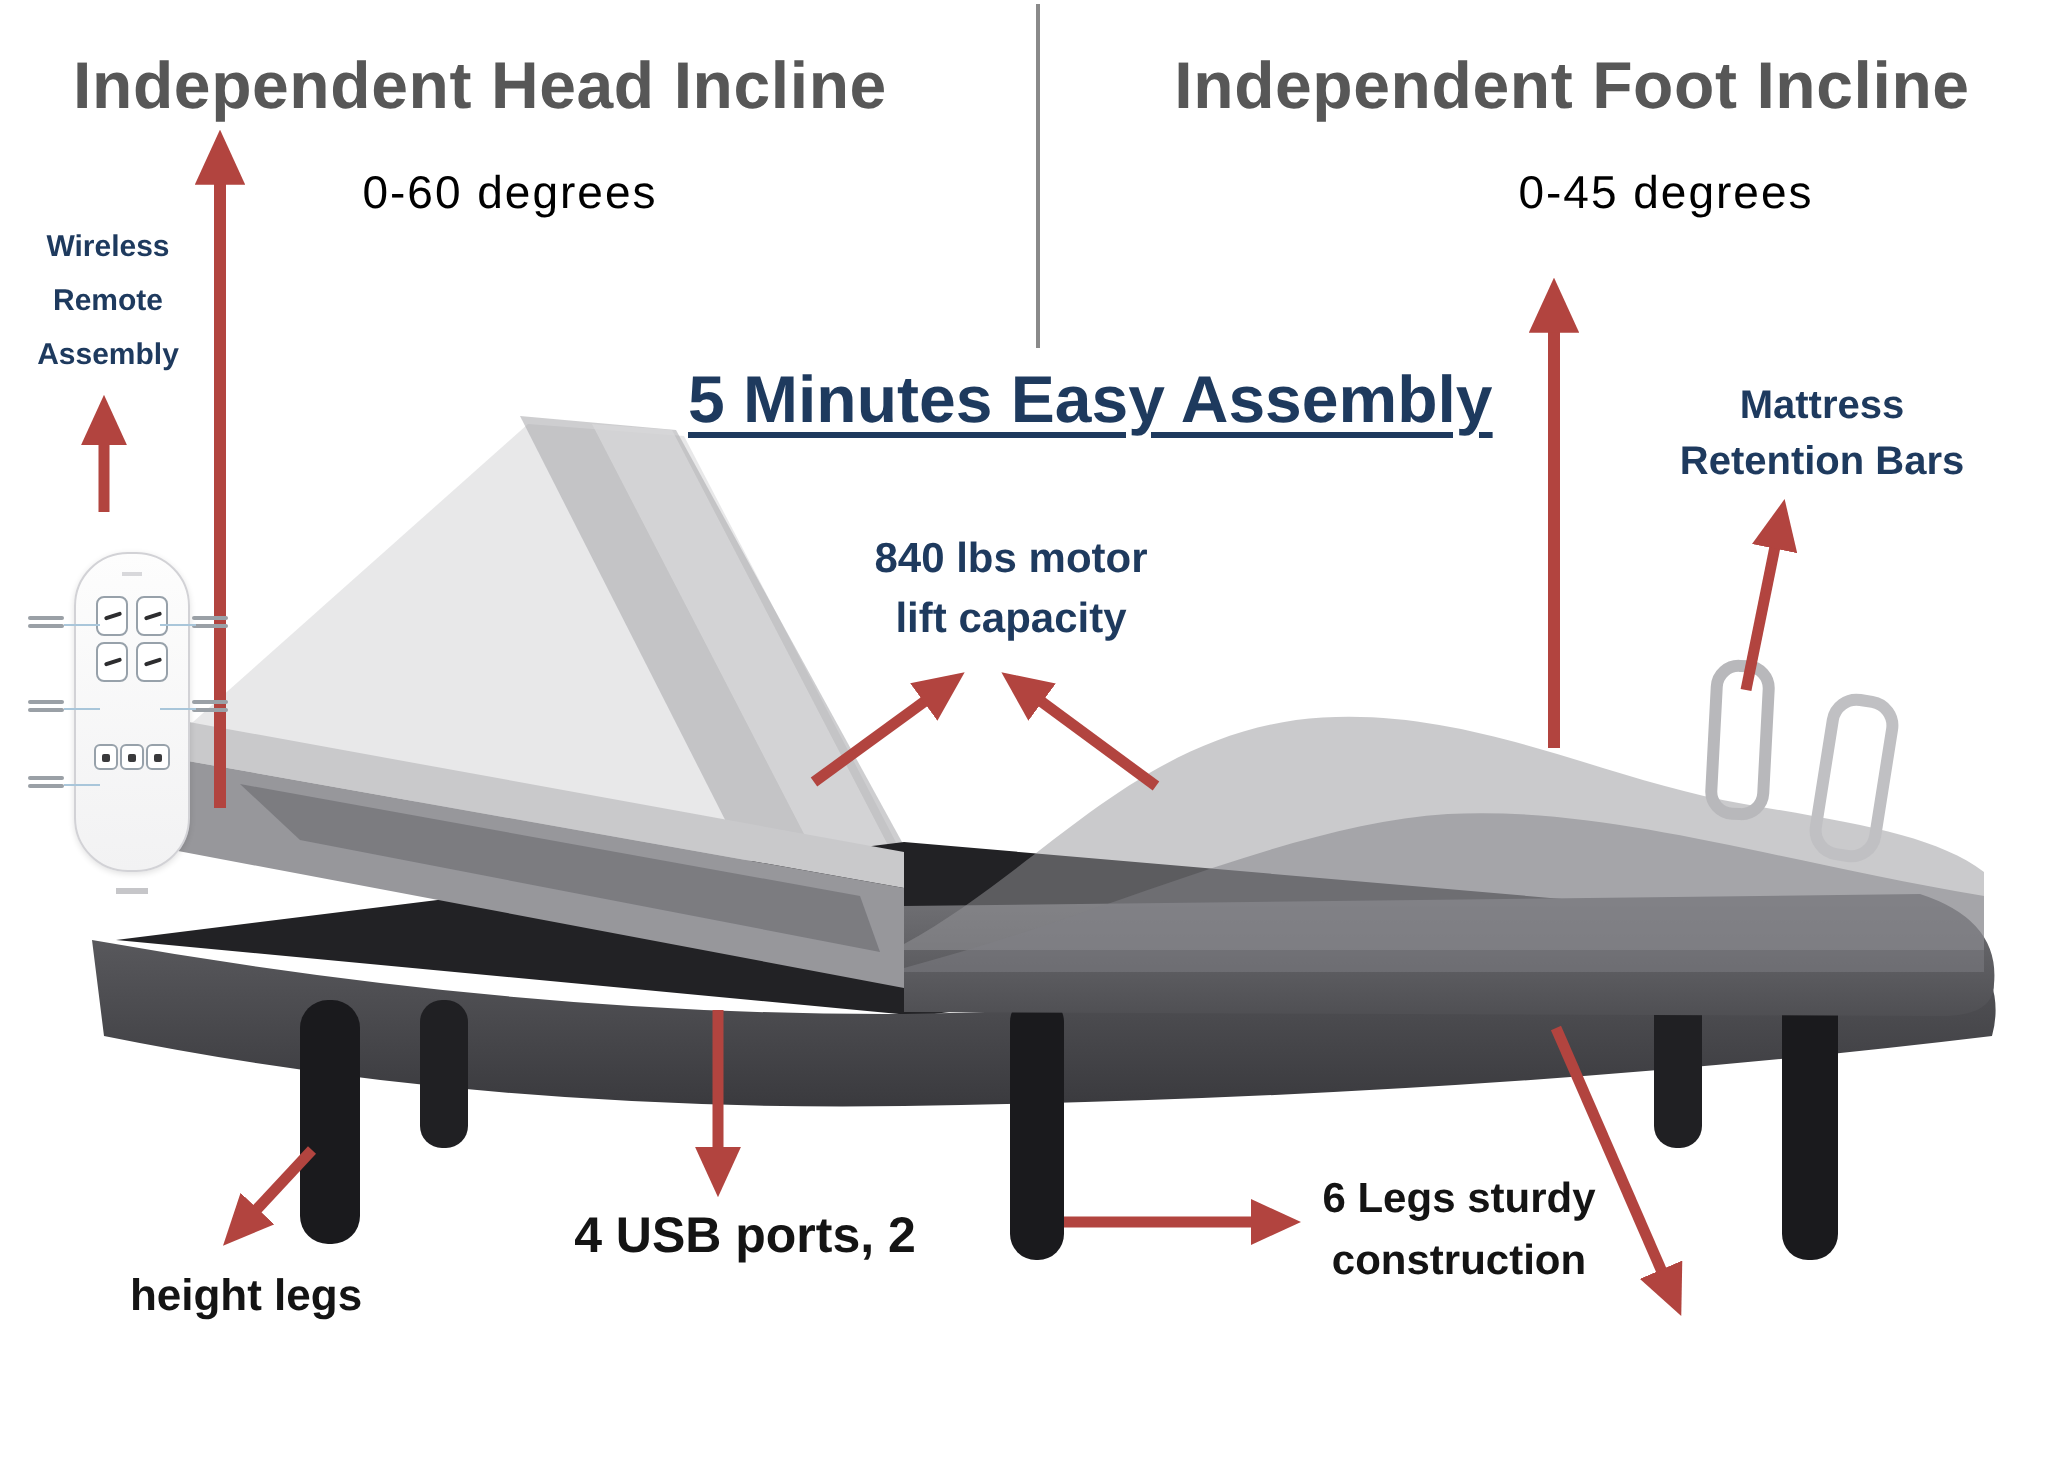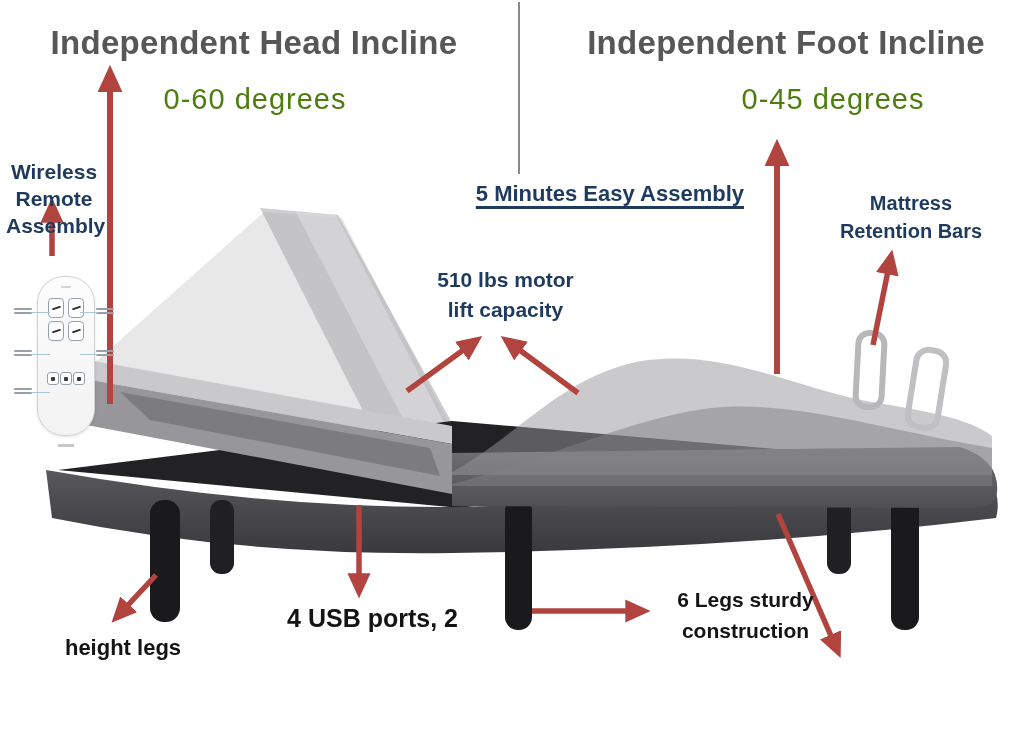--- a/index.html
+++ b/index.html
@@ -5,45 +5,45 @@
   html,body{margin:0;padding:0;background:#ffffff;}
   #stage{
     position:relative;width:1024px;height:732px;background:#ffffff;
     overflow:hidden;font-family:"Liberation Sans", sans-serif;
   }
   
   .hd-title{
     position:absolute;text-align:center;font-weight:700;font-size:33px;
     color:#575757;letter-spacing:.3px;white-space:nowrap;
   }
-  #title-left{left:18px;top:24px;width:472px;}
+  #title-left{left:4px;top:24px;width:472px;}
   #title-right{left:548px;top:24px;width:476px;}
   .hd-range{
-    position:absolute;text-align:center;font-size:29px;color:#4d7c0f;
+    position:absolute;text-align:center;font-size:23px;color:#000000;
     letter-spacing:1px;white-space:nowrap;
   }
   #range-left{left:40px;top:83px;width:430px;}
   #range-right{left:683px;top:83px;width:300px;}
   #divider{position:absolute;left:518px;top:2px;width:2px;height:172px;background:#8a8a8a;}
   #banner{
-    position:absolute;left:364px;top:181px;width:380px;text-align:right;
-    font-size:22px;font-weight:700;color:#1e3a5e;
+    position:absolute;left:344px;top:181px;width:380px;text-align:right;
+    font-size:33px;font-weight:700;color:#1e3a5e;
     text-decoration:underline;text-decoration-thickness:2.5px;text-underline-offset:5px;
     white-space:nowrap;
   }
   
   .callout{position:absolute;text-align:center;font-weight:700;}
   .navy{color:#1e3a5e;}
   .black{color:#141414;}
-  #co-remote{left:6px;top:110px;width:96px;font-size:21px;line-height:27px;margin-top:48px;}
+  #co-remote{left:6px;top:110px;width:96px;font-size:15px;line-height:27px;}
   #co-retention{left:818px;top:189px;width:186px;font-size:20px;line-height:28px;}
   #co-motor{left:413px;top:265px;width:185px;font-size:21px;line-height:30px;}
   #co-usb{left:280px;top:602px;width:185px;font-size:25px;line-height:33px;}
   #co-fixed-legs{left:30px;top:631px;width:186px;font-size:22px;line-height:33px;}
-  #co-six-legs{left:663px;top:584px;width:165px;font-size:21px;line-height:31px;}
+  #co-six-legs{left:647px;top:584px;width:165px;font-size:21px;line-height:31px;}
   #co-battery{left:738px;top:659px;width:270px;font-size:21px;line-height:31px;}
   
   #scene{position:absolute;left:0;top:0;width:1024px;height:732px;}
   
   #remote{
     position:absolute;left:37px;top:276px;width:56px;height:158px;
     background:linear-gradient(180deg,#fdfdfd,#f2f2f3);
     border:1px solid #d2d2d6;border-radius:27px;
     box-shadow:0 1px 3px rgba(0,0,0,.12);
   }
@@ -145,21 +145,21 @@
   <div class="callout navy" id="co-remote">
     <div>Wireless</div>
     <div>Remote</div>
     <div>Assembly</div>
   </div>
   <div class="callout navy" id="co-retention">
     <div>Mattress</div>
     <div>Retention Bars</div>
   </div>
   <div class="callout navy" id="co-motor">
-    <div>510 lbs motor</div>
+    <div>840 lbs motor</div>
     <div>lift capacity</div>
   </div>
   <div class="callout black" id="co-usb">
     <div>4 USB ports, 2</div>
   </div>
   <div class="callout black" id="co-fixed-legs">
     <div>height legs</div>
   </div>
   <div class="callout black" id="co-six-legs">
     <div>6 Legs sturdy</div>

